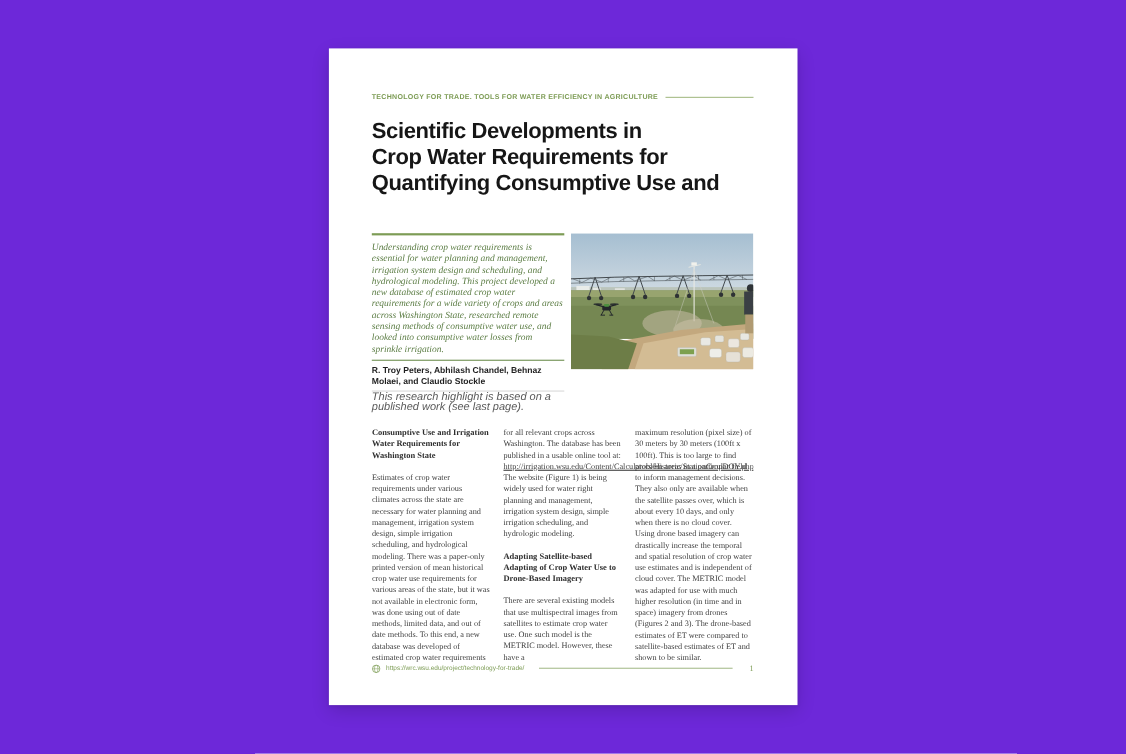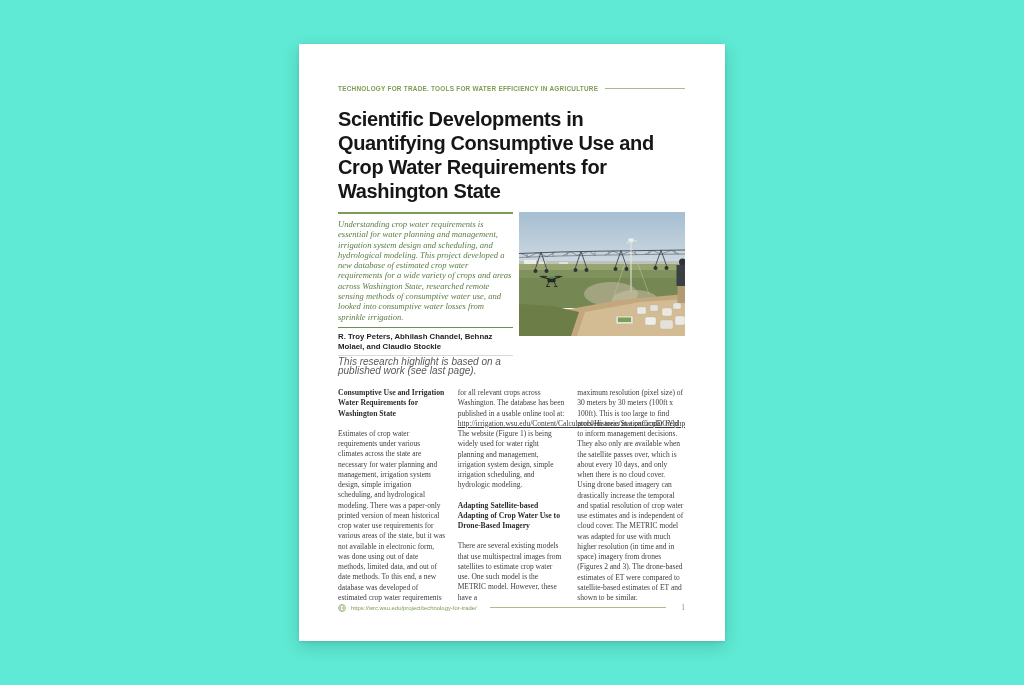--- a/index.html
+++ b/index.html
@@ -2,21 +2,21 @@
 <html><head>
 <meta charset="utf-8">
 <style>
   * { margin: 0; padding: 0; box-sizing: border-box; }
   html, body { width: 1024px; height: 685px; }
   body { font-family: "Liberation Sans", sans-serif; }
 
   .stage {
     position: relative;
     width: 1024px; height: 685px;
-    background: #5eead4;
+    background: #6d28d9;
     overflow: hidden;
   }
 
   .sheet {
     position: absolute;
     left: 299px; top: 44px;
     width: 426px; height: 597px;
     background: #ffffff;
     box-shadow: 0 5px 16px rgba(0,0,0,0.16), 0 1px 3px rgba(0,0,0,0.10);
   }
@@ -119,23 +119,22 @@
 <div class="stage">
   <div class="sheet">
 
     <div class="kicker-row">
       <span class="kicker">TECHNOLOGY FOR TRADE. TOOLS FOR WATER EFFICIENCY IN AGRICULTURE</span>
       <span class="kicker-rule"></span>
     </div>
 
     <h1 class="title">
       <div>Scientific Developments in</div>
+      <div>Crop Water Requirements for</div>
       <div>Quantifying Consumptive Use and</div>
-      <div>Crop Water Requirements for</div>
-      <div>Washington State</div>
     </h1>
 
     <div class="lede">
       <div class="abstract-block">
         <div class="abstract-toprule"></div>
         <div class="abstract">Understanding crop water requirements is essential for water planning and management, irrigation system design and scheduling, and hydrological modeling. This project developed a new database of estimated crop water requirements for a wide variety of crops and areas across Washington State, researched remote sensing methods of consumptive water use, and looked into consumptive water losses from sprinkle irrigation.</div>
         <div class="authors-rule"></div>
         <div class="authors">R. Troy Peters, Abhilash Chandel, Behnaz Molaei, and Claudio Stockle</div>
         <div class="hairline"></div>
         <div class="note">This research highlight is based on a published work (see last page).</div>

